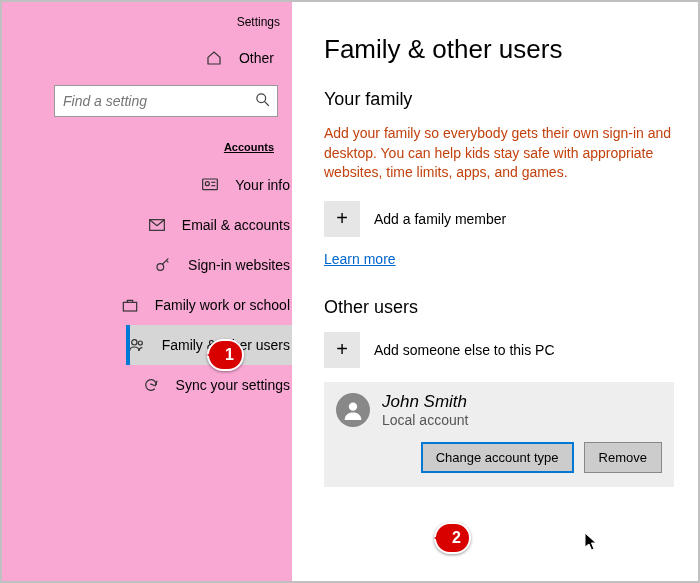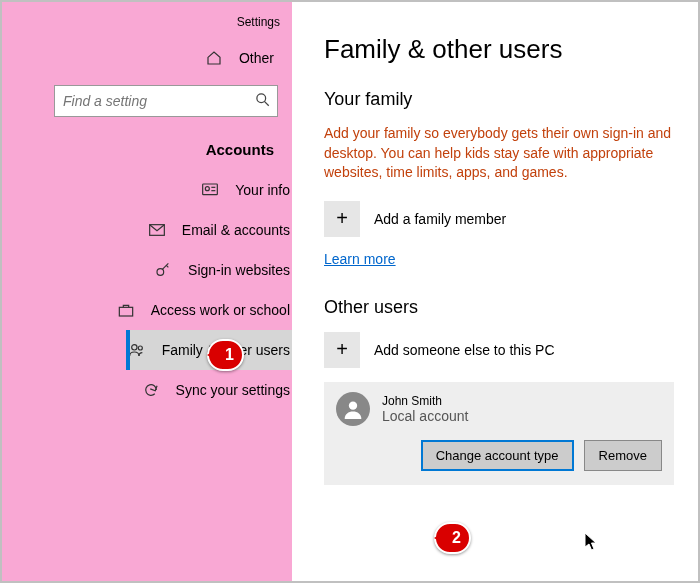--- a/index.html
+++ b/index.html
@@ -62,21 +62,22 @@
     .search-icon-pos {
       position: absolute;
       right: 8px;
       top: 50%;
       transform: translateY(-50%);
       color: #444;
     }
     .category {
       font-weight: 600;
       padding: 6px 18px 12px 18px;
-      font-size: 15px;
+      font-size: 11px;
+      text-decoration: underline;
     }
     .nav-item {
       display: flex;
       align-items: center;
       gap: 16px;
       padding: 11px 2px;
       cursor: pointer;
       position: relative;
     }
     .nav-item.selected {
@@ -147,21 +148,21 @@
     }
     .avatar {
       width: 34px; height: 34px;
       border-radius: 50%;
       background: #888;
       display: flex;
       align-items: center;
       justify-content: center;
     }
     .avatar svg { fill: #fff; }
-    .user-meta .name { font-size: 12px; }
+    .user-meta .name { font-size: 17px; font-style: italic; }
     .user-meta .sub { font-size: 14px; color: #555; }
     .user-actions {
       display: flex;
       justify-content: flex-end;
       gap: 10px;
       margin-top: 14px;
     }
     .btn {
       background: #ccc;
       border: 1px solid #888;
@@ -271,21 +272,21 @@
       <span>Sign-in websites</span>
     </div>
 
     <div class="nav-item">
       <span class="icon">
         <svg width="16" height="14" viewBox="0 0 24 20" fill="none" stroke="currentColor" stroke-width="1.8">
             <rect x="2" y="6" width="20" height="13"></rect>
             <path d="M8 6 V3 H16 V6"></path>
           </svg>
       </span>
-      <span>Access work or school</span>
+      <span>Family work or school</span>
     </div>
 
     <div class="nav-item selected">
       <span class="icon">
         <svg width="16" height="14" viewBox="0 0 24 20" fill="none" stroke="currentColor" stroke-width="1.8">
             <circle cx="8" cy="6" r="4"></circle>
             <circle cx="17" cy="7" r="3"></circle>
             <path d="M1 19c0-4 3-6 7-6s7 2 7 6"></path>
             <path d="M15 19c0-3 2-5 5-5"></path>
           </svg>

